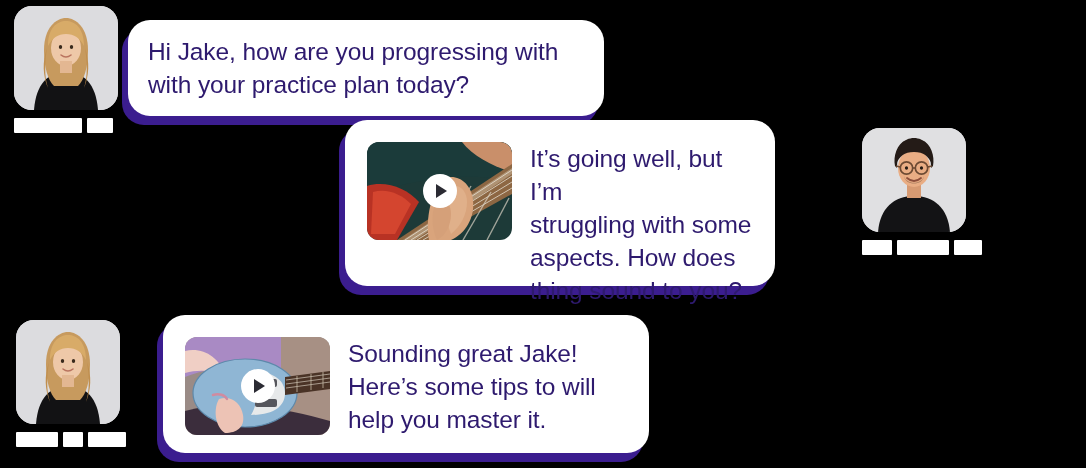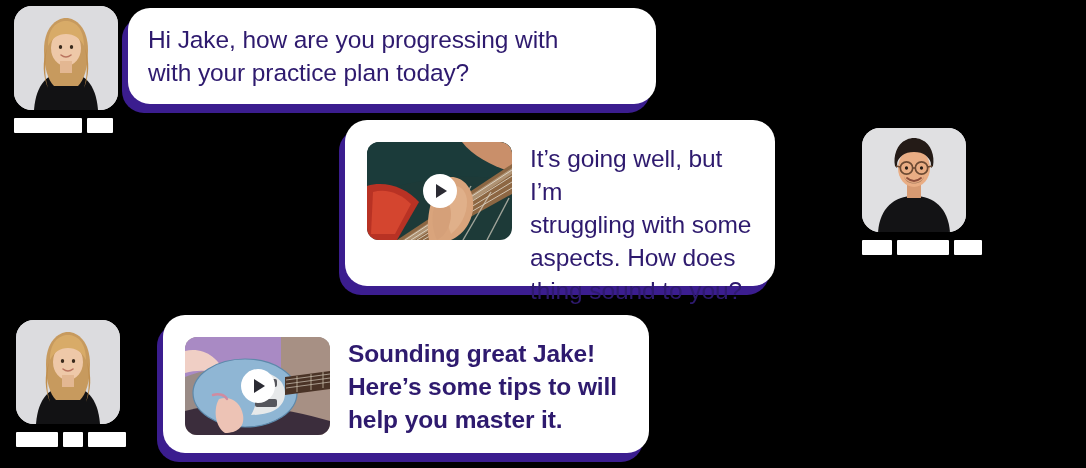--- a/index.html
+++ b/index.html
@@ -105,21 +105,21 @@
         <path d="M47 49 Q52 53 57 49" stroke="#b9745f" stroke-width="1.6" fill="none" stroke-linecap="round"></path>
       </svg>
     </div>
     <div class="name-redacted">
       <i style="width:68px"></i>
         <i style="width:26px"></i>
       <span class="nr-label"></span>
     </div>
   </div>
 
-  <div class="bubble" style="left:128px; top:8px; width:528px; height:96px;padding-left:20px;">
+  <div class="bubble" style="left:128px; top:20px; width:476px; height:96px;padding-left:20px;">
     <div class="bubble-text">Hi Jake, how are you progressing with
 with your practice plan today?</div>
   </div>
 
   <div class="bubble" style="left:345px; top:120px; width:430px; height:166px; align-items:flex-start; padding:22px;">
     <div class="video-thumb">
       <svg class="scene" viewBox="0 0 145 98" xmlns="http://www.w3.org/2000/svg" aria-hidden="true">
         <rect width="145" height="98" fill="#1d3a38"></rect>
 
         <path d="M0 0 H145 V40 C110 30 60 34 0 52 Z" fill="#1b3b3a"></path>
@@ -213,21 +213,21 @@
       </svg>
     </div>
     <div class="name-redacted">
       <i style="width:42px"></i>
         <i style="width:20px"></i>
         <i style="width:38px"></i>
       <span class="nr-label"></span>
     </div>
   </div>
 
-  <div class="bubble" style="left:163px; top:315px; width:486px; height:138px; align-items:flex-start; padding:22px;font-weight:bold;">
+  <div class="bubble" style="left:163px; top:315px; width:486px; height:138px; align-items:flex-start; padding:22px;">
     <div class="video-thumb">
       <svg class="scene" viewBox="0 0 145 98" xmlns="http://www.w3.org/2000/svg" aria-hidden="true">
         <rect width="145" height="98" fill="#9a8b86"></rect>
 
         <path d="M96 0 H145 V98 H96 Z" fill="#a79084"></path>
 
         <path d="M0 0 H96 V34 C70 26 30 28 0 40 Z" fill="#a98ac4"></path>
 
         <path d="M0 14 C18 10 34 20 40 38 C30 34 14 32 0 36 Z" fill="#f0cfc5"></path>
 

